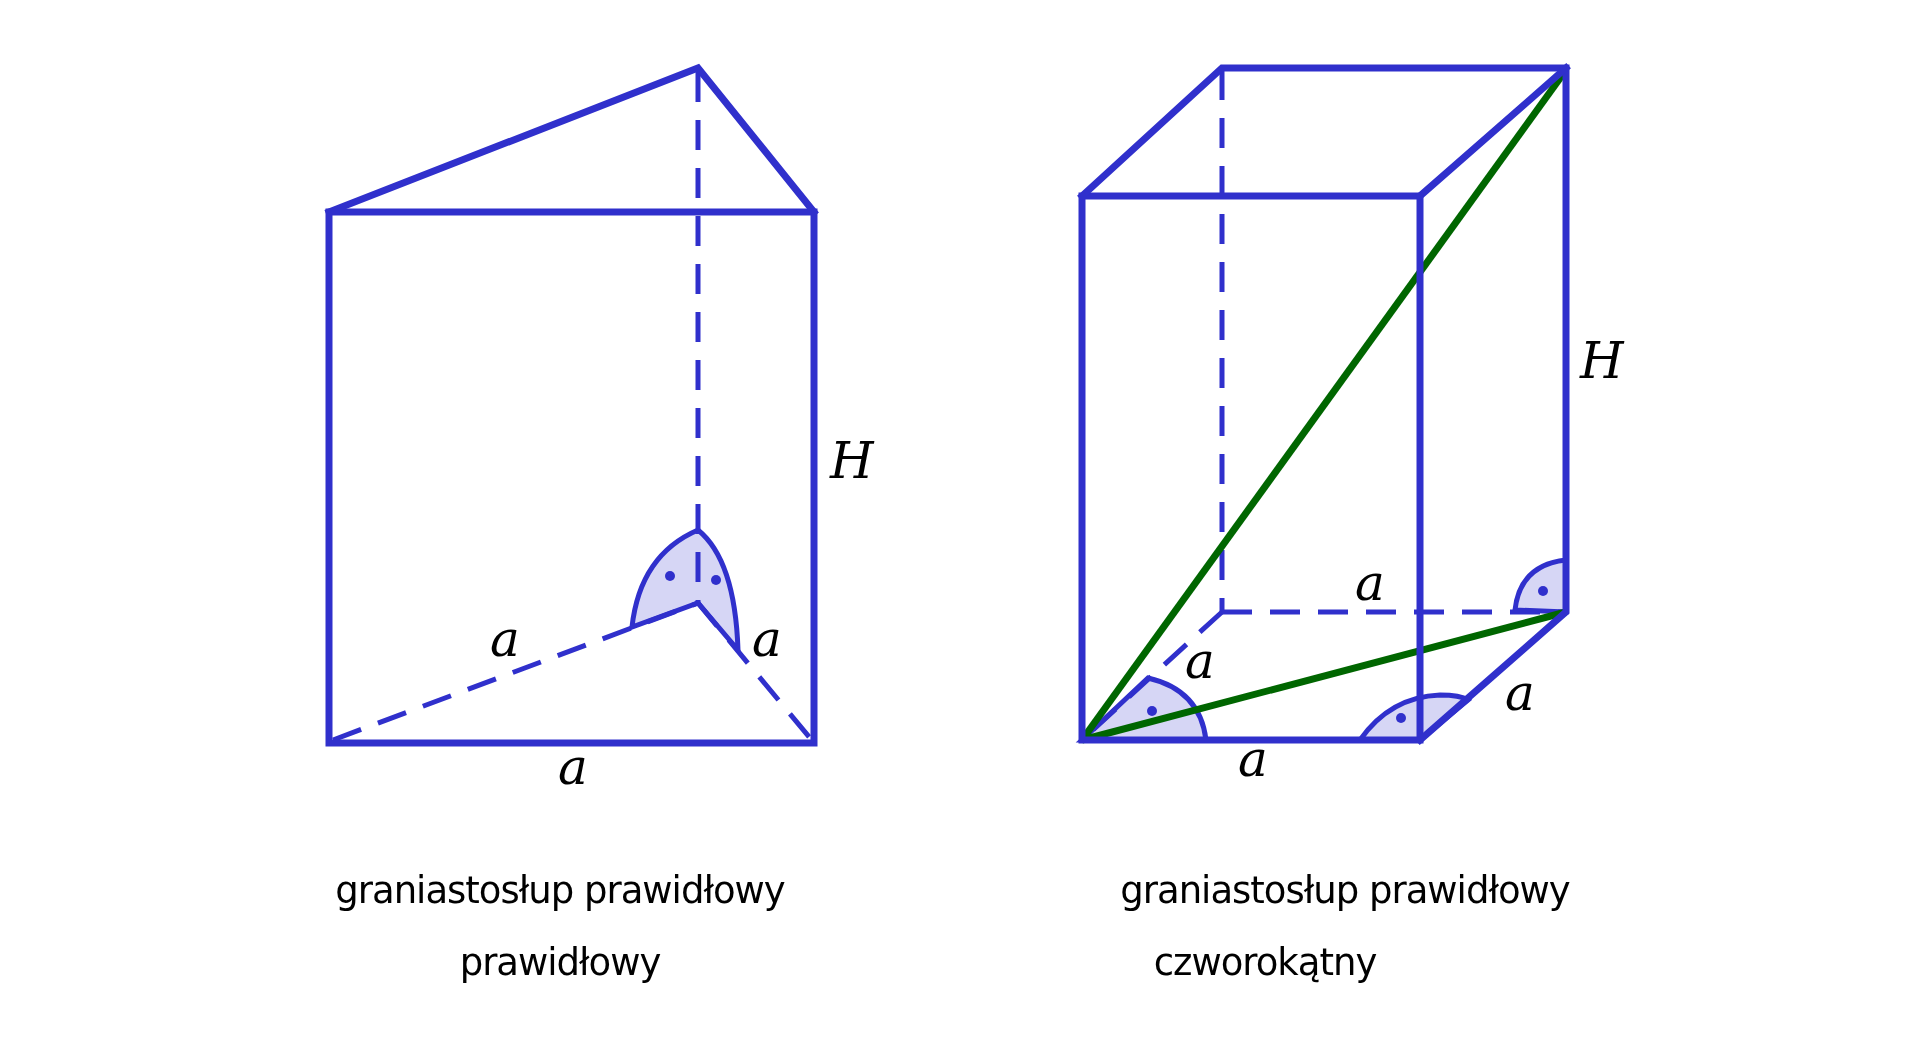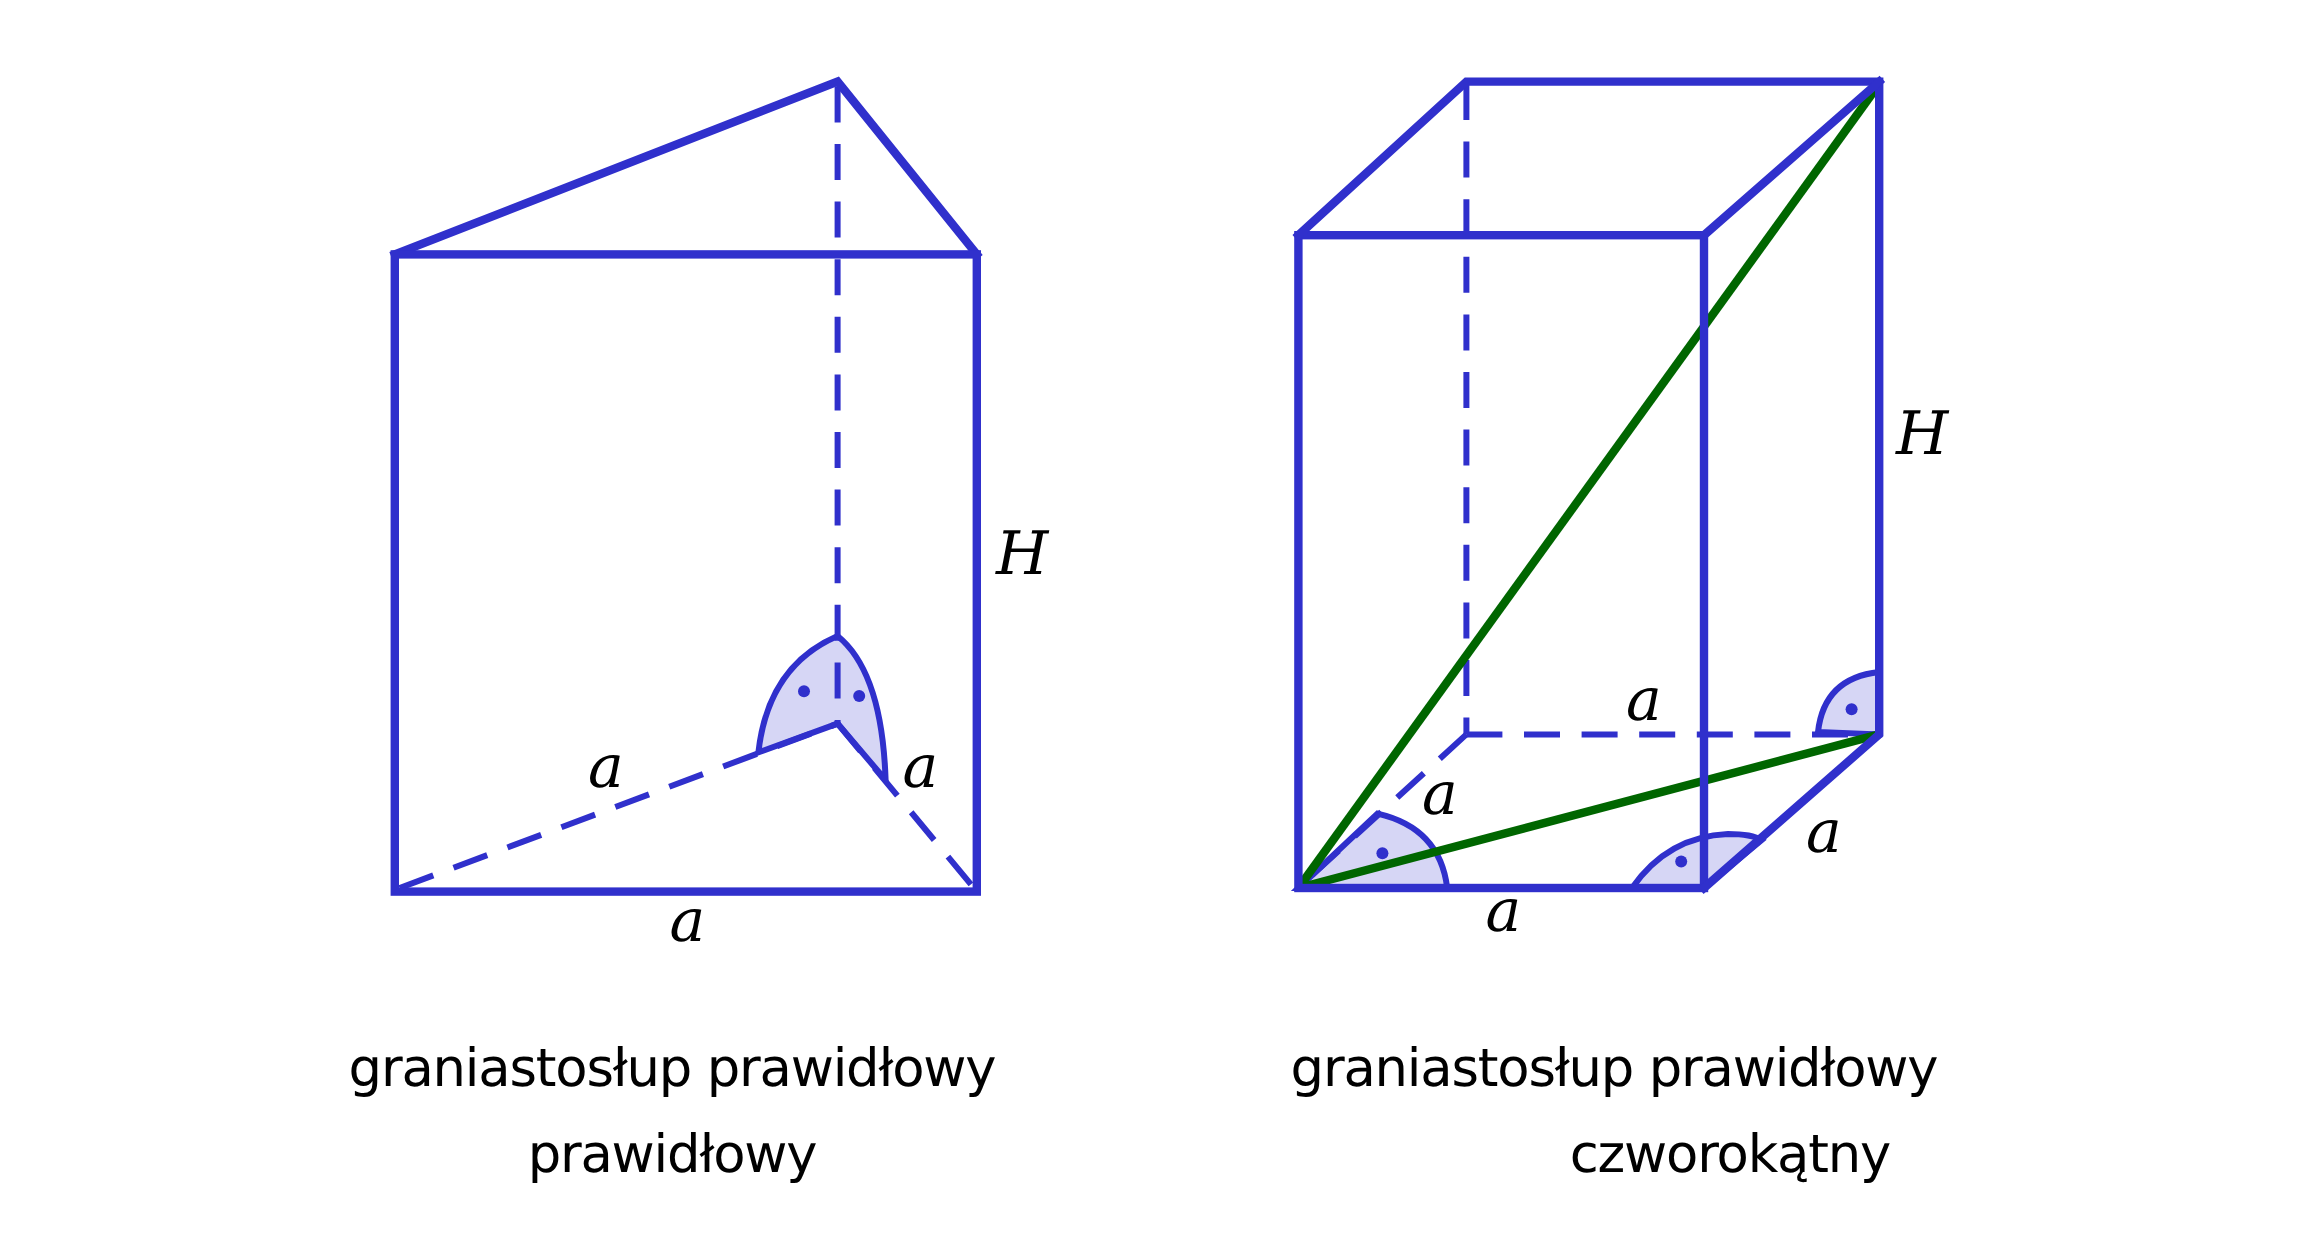--- a/index.html
+++ b/index.html
@@ -4,21 +4,21 @@
 <style>
   html, body { margin:0; padding:0; background:#ffffff; }
   body { width:1920px; height:1043px; position:relative; overflow:hidden; font-family:"DejaVu Sans", sans-serif; }
   svg.fig { position:absolute; left:0; top:0; width:1920px; height:1043px; }
   .edge { stroke:#3030cc; stroke-width:7; fill:none; stroke-linecap:square; stroke-linejoin:miter; }
   .dash { stroke:#3030cc; stroke-width:5; fill:none; stroke-dasharray:30 18; }
   .diag { stroke:#006600; stroke-width:7; fill:none; }
   .angle { fill:#d6d6f5; stroke:#3030cc; stroke-width:5; }
   .dot { fill:#3030cc; }
   .lbl { font-family:"DejaVu Serif", serif; font-style:italic; font-size:50px; fill:#000; }
-  .caption { position:absolute; text-align:center; font-family:"DejaVu Sans", sans-serif; font-size:44px; line-height:72px; color:#000; letter-spacing:-1px; }
+  .caption { position:absolute; text-align:center; font-family:"DejaVu Sans", sans-serif; font-size:37px; line-height:72px; color:#000; letter-spacing:-1px; }
 </style>
 </head>
 <body>
 
 <svg class="fig" viewBox="0 0 1920 1043">
 
   <g>
 
     <path class="angle" d="M 632 627 Q 640 555 698 530 Q 735 560 738 650 L 698 603 Z"></path>
     <circle class="dot" cx="670" cy="576" r="5"></circle>
@@ -64,14 +64,14 @@
     <text class="lbl" x="1238" y="776">a</text>
   </g>
 </svg>
 
 <div class="caption" style="left:170px; top:855px; width:780px;">
   <div>graniastosłup prawidłowy</div>
   <div>prawidłowy</div>
 </div>
 <div class="caption" style="left:955px; top:855px; width:780px;">
   <div>graniastosłup prawidłowy</div>
-  <div style="margin-right:160px;text-align:right;">czworokątny</div>
+  <div style="margin-right:160px;">czworokątny</div>
 </div>
 
 </body></html>

